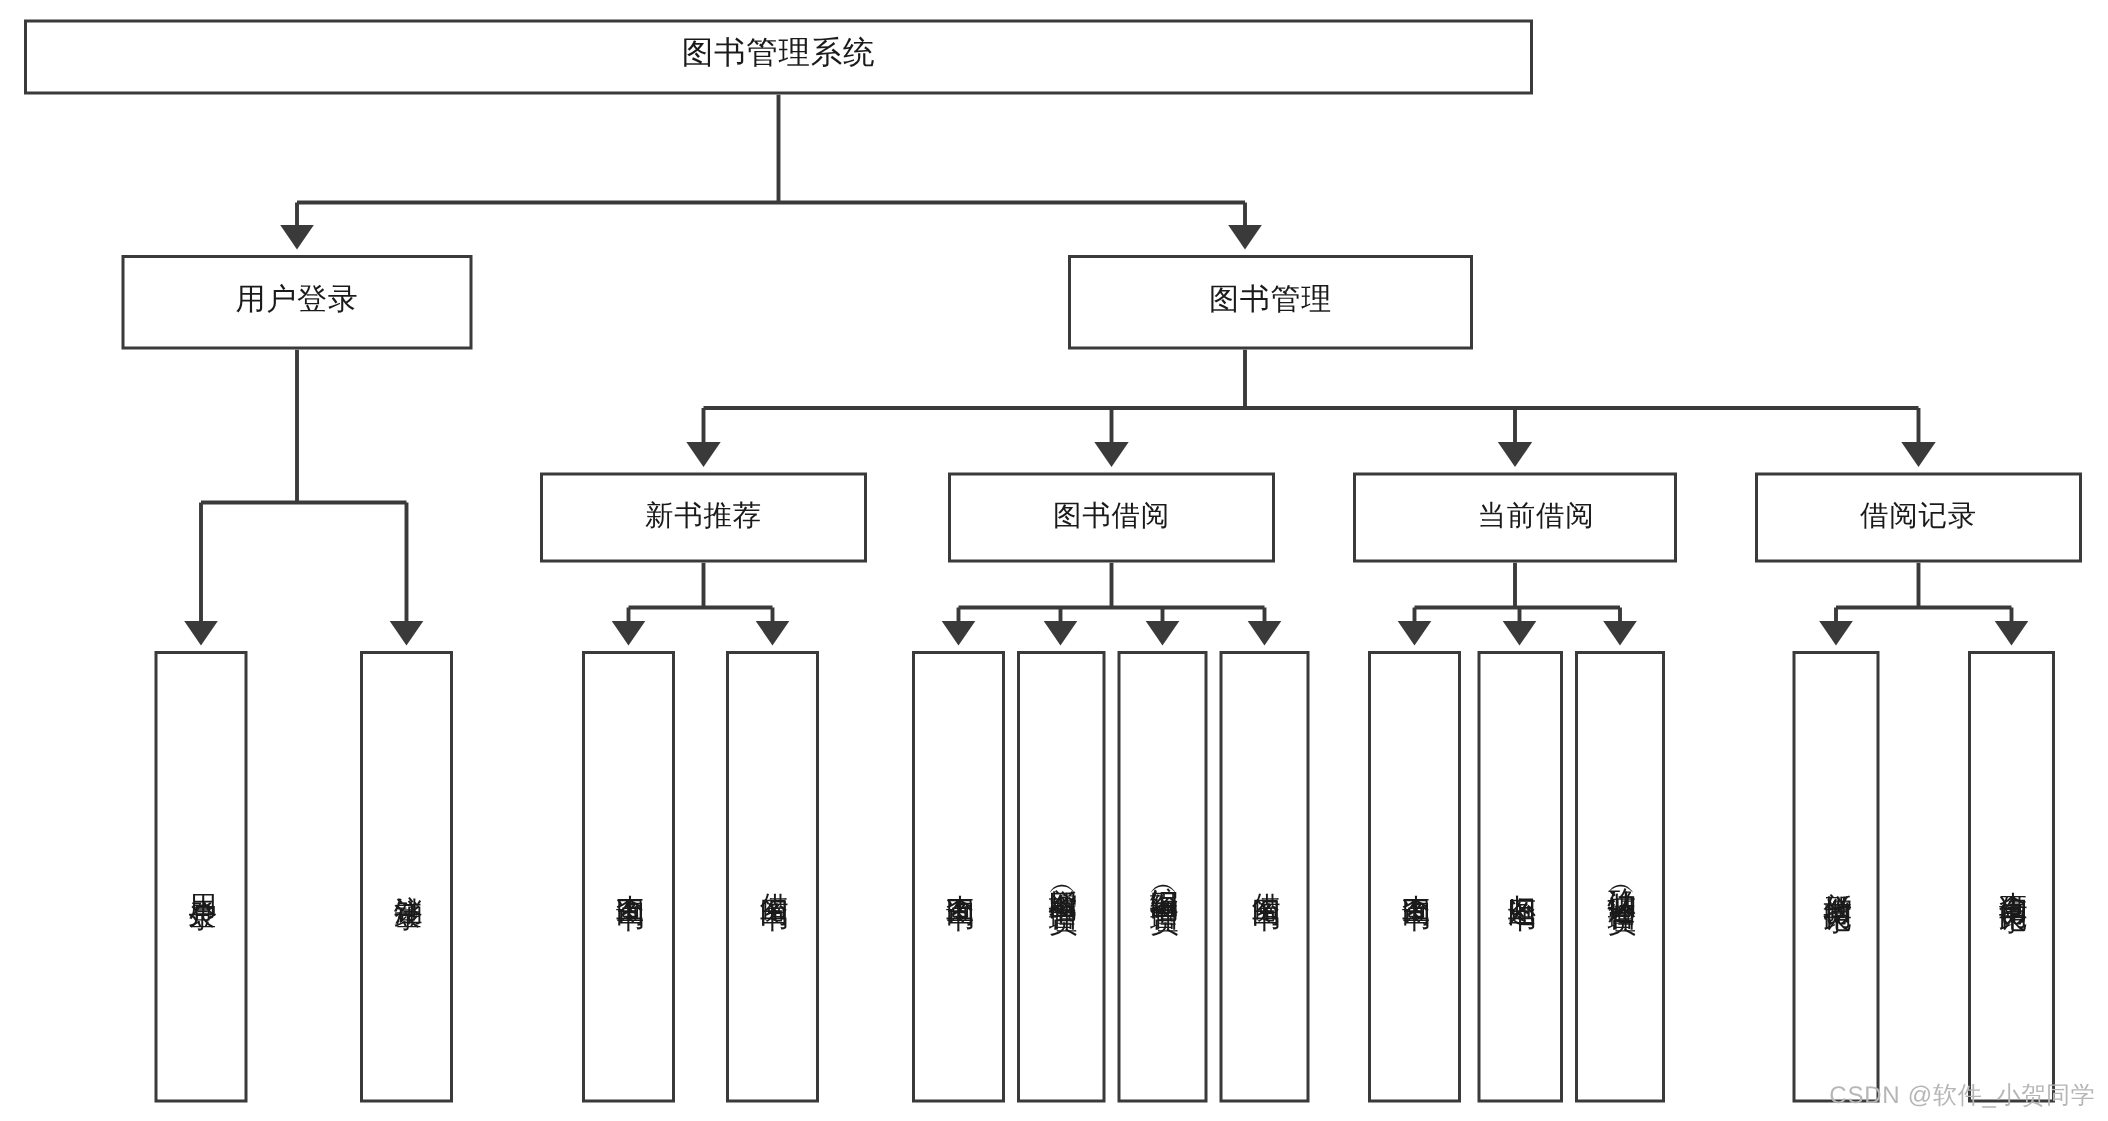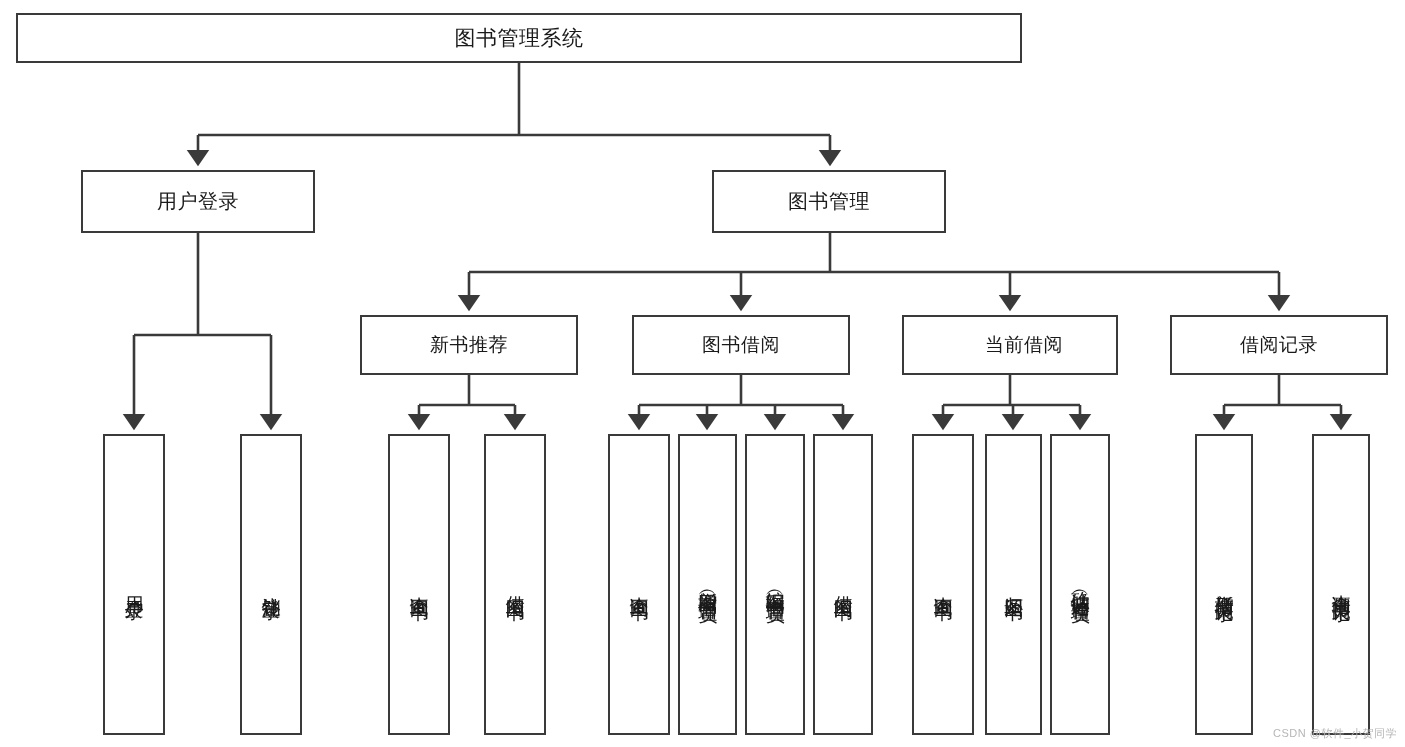--- a/index.html
+++ b/index.html
@@ -34,20 +34,21 @@
     display: flex;
     align-items: center;
     justify-content: center;
     text-align: center;
     color: #1a1a1a;
   }
   .node .label {
     display: block;
     line-height: 1.18;
     letter-spacing: 0.5px;
+    font-family: Liberation Mono, monospace;
   }
   .node.level-1 { font-size: 21px; }
   .node.level-2 { font-size: 20px; }
   .node.level-3 { font-size: 19px; }
   .node.leaf {
     align-items: center;
     justify-content: center;
     padding: 4px 2px;
   }
   .node.leaf .label {
@@ -55,21 +56,21 @@
     text-orientation: upright;
     font-size: 19px;
     line-height: 1.28;
     letter-spacing: 2px;
     white-space: nowrap;
   }
   .watermark {
     position: absolute;
     right: 8px;
     bottom: 6px;
-    font-size: 11px;
+    font-size: 16px;
     color: #b6b6b6;
     letter-spacing: 0.5px;
     white-space: nowrap;
   }
 </style>
 </head>
 <body>
 
 <div id="canvas">
 
@@ -123,21 +124,21 @@
     </g>
   </svg>
 
   <div class="node level-1" style="left:16px; top:13px; width:1006px; height:50px;">
     <span class="label">图书管理系统</span>
   </div>
 
   <div class="node level-2" style="left:81px; top:170px; width:234px; height:63px;">
     <span class="label">用户登录</span>
   </div>
-  <div class="node level-2" style="left:712px; top:170px; width:234px; height:63px;">
+  <div class="node level-2" style="left:712px; top:170px; width:270px; height:63px;">
     <span class="label">图书管理</span>
   </div>
 
   <div class="node level-3" style="left:632px; top:315px; width:218px; height:60px;">
     <span class="label">图书借阅</span>
   </div>
   <div class="node level-3" style="left:360px; top:315px; width:218px; height:60px;">
     <span class="label">新书推荐</span>
   </div>
   <div class="node level-3" style="left:902px; top:315px; width:216px; height:60px;padding-left:28px;">

